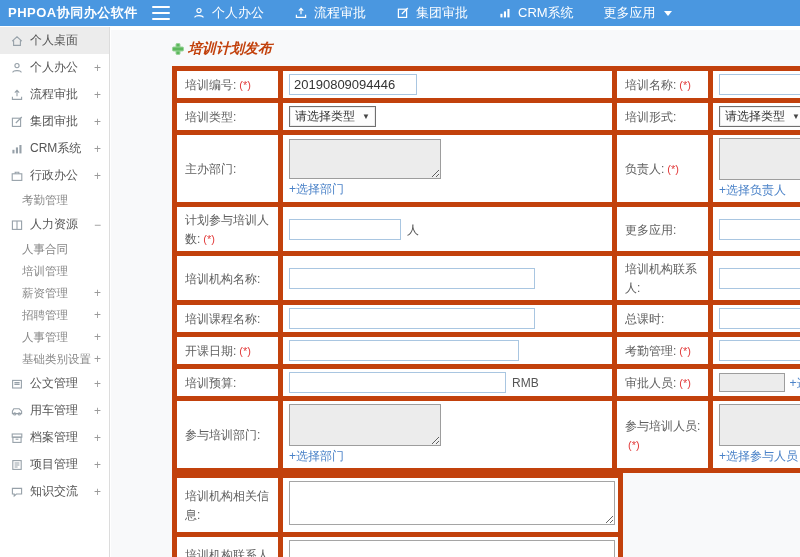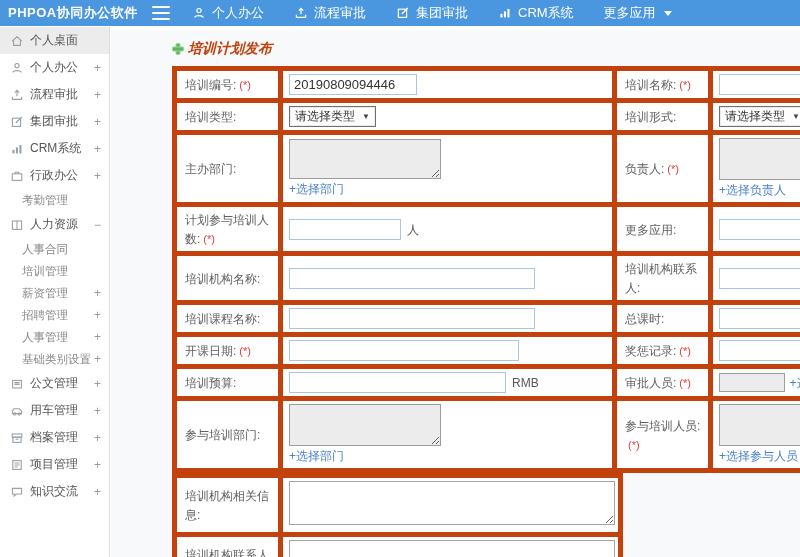--- a/index.html
+++ b/index.html
@@ -312,21 +312,21 @@
         </tr>
         <tr style="height:27px">
           <td class="lbl"><span class="lbl-t">培训课程名称:</span></td>
           <td><input class="inp" style="width: 246px;"></td>
           <td class="lbl"><span class="lbl-t">总课时:</span></td>
           <td><input class="inp" style="width: 150px;"></td>
         </tr>
         <tr style="height:27px">
           <td class="lbl"><span class="lbl-t">开课日期:</span><span class="req">(*)</span></td>
           <td><input class="inp" style="width: 230px;"></td>
-          <td class="lbl"><span class="lbl-t">奖惩记录:</span><span class="req">(*)</span></td>
+          <td class="lbl"><span class="lbl-t">考勤管理:</span><span class="req">(*)</span></td>
           <td><input class="inp" style="width: 150px;"></td>
         </tr>
         <tr style="height:27px">
           <td class="lbl"><span class="lbl-t">培训预算:</span></td>
           <td><input class="inp" style="width: 217px;"><span class="unit">RMB</span></td>
           <td class="lbl"><span class="lbl-t">审批人员:</span><span class="req">(*)</span></td>
           <td><input class="inp ginp" readonly="" style=""> <a class="lnk">+选择审批人员</a></td>
         </tr>
         <tr style="height:63px">
           <td class="lbl"><span class="lbl-t">参与培训部门:</span></td>

